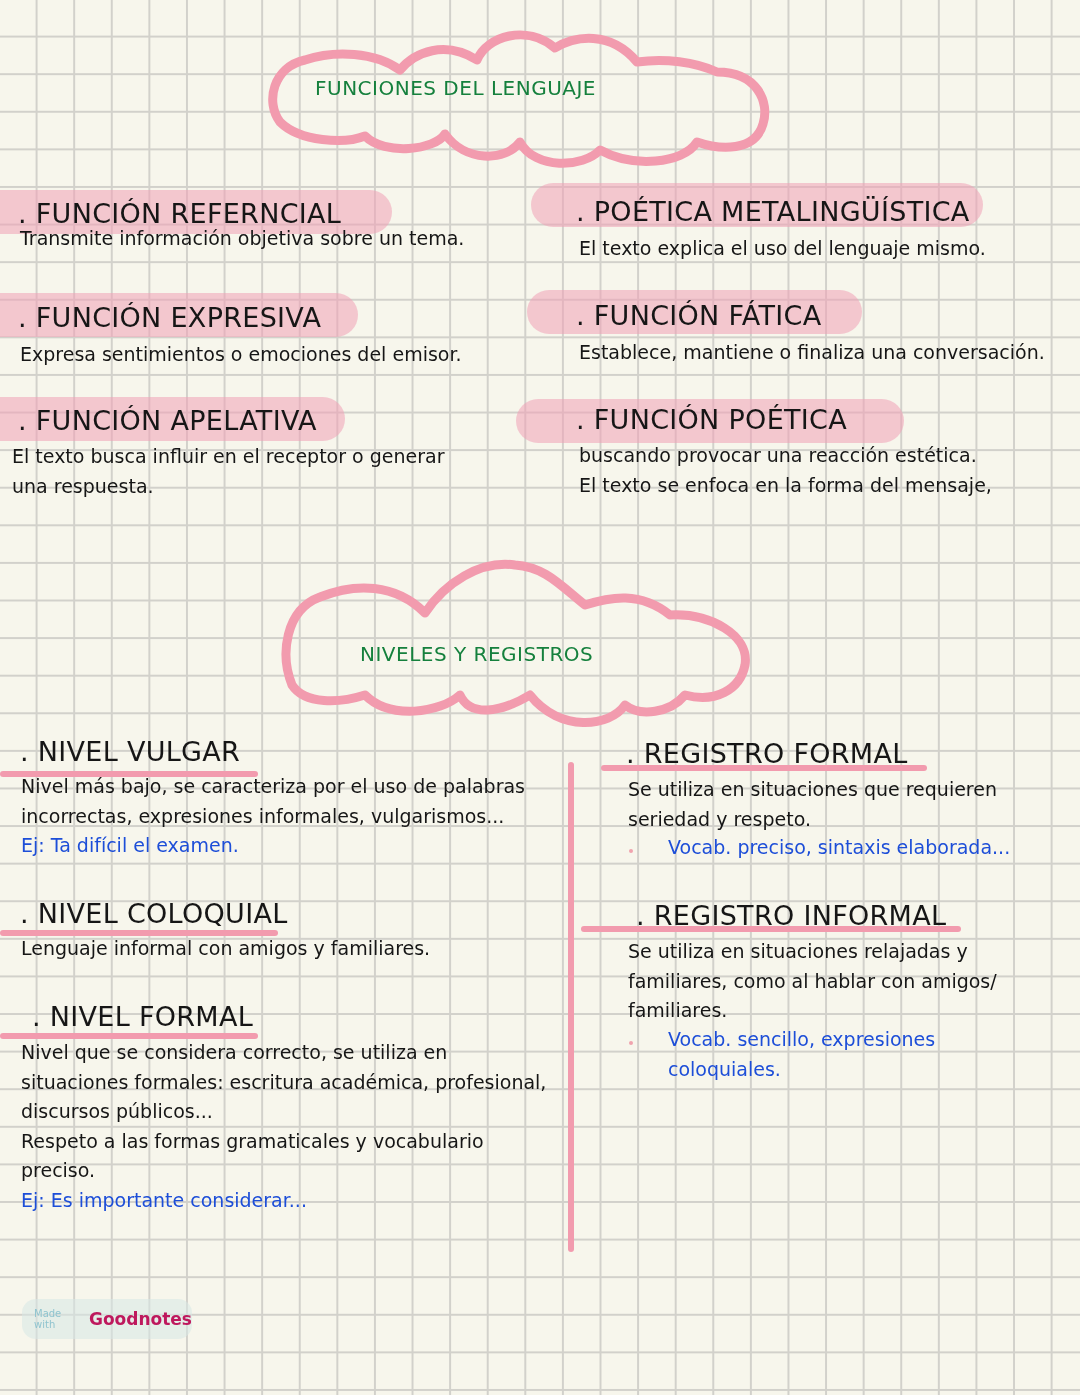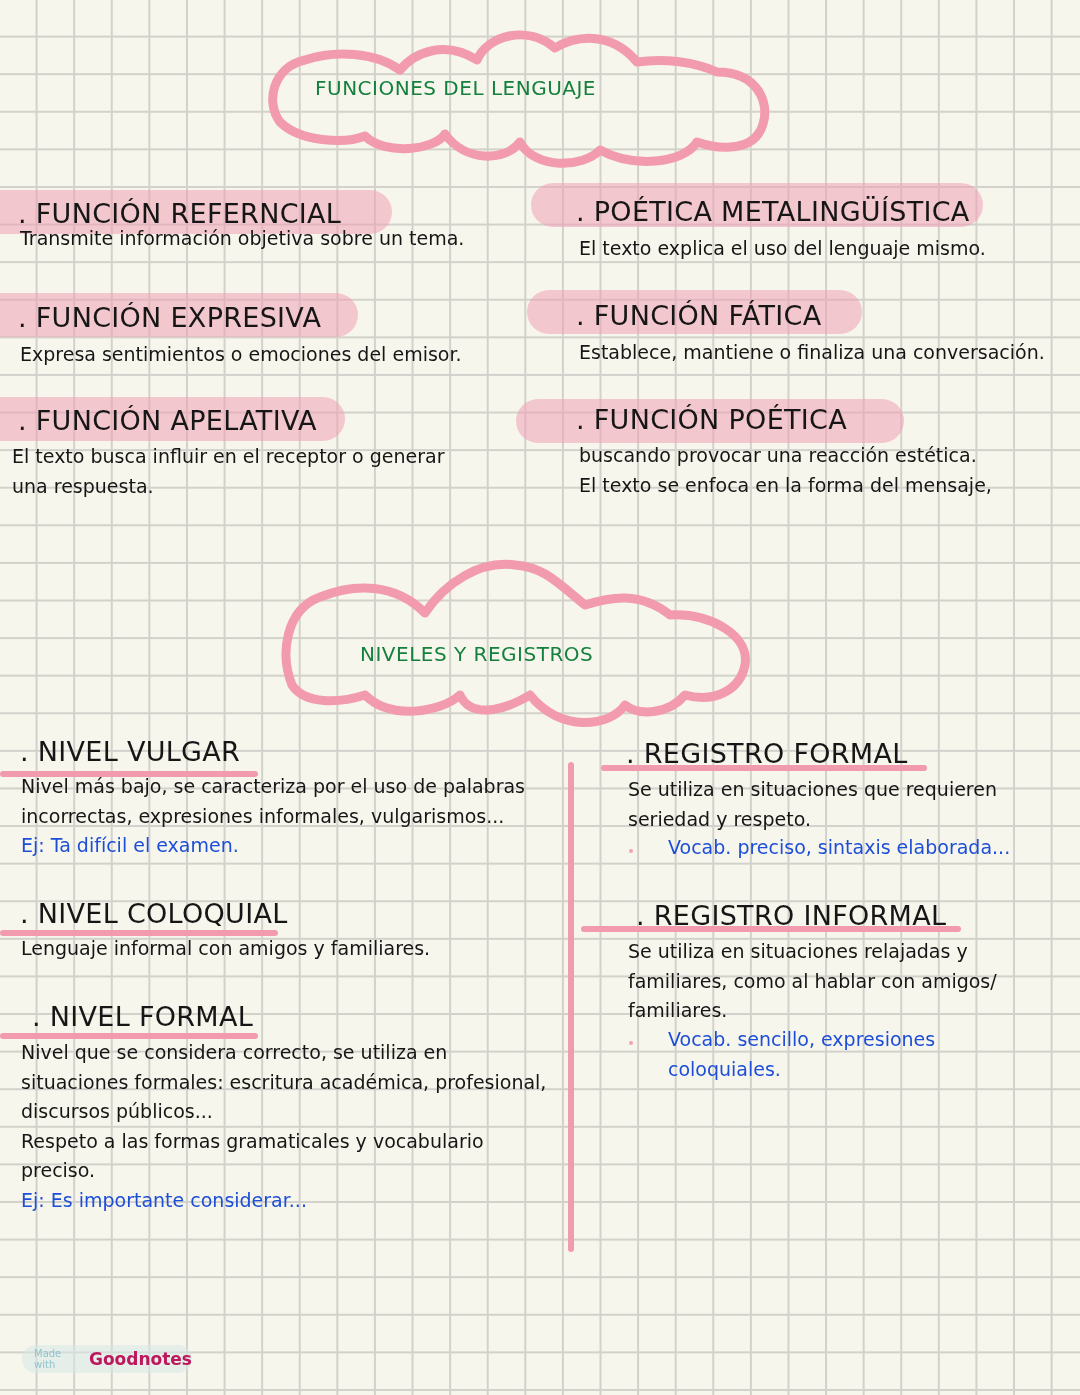--- a/index.html
+++ b/index.html
@@ -36,21 +36,21 @@
   .uline {
     position: absolute; height: 6px; border-radius: 3px; background: #f29bae;
   }
   .vline {
     position: absolute; width: 6px; border-radius: 3px; background: #f29bae;
   }
   .bullet {
     position: absolute; width: 4px; height: 4px; border-radius: 2px; background: #f0a3ae;
   }
   .badge {
-    position: absolute; left: 22px; top: 1345px; width: 170px; height: 28px;
+    position: absolute; left: 22px; top: 1299px; width: 170px; height: 40px;
     border-radius: 14px; background: rgba(215, 232, 230, 0.55);
     display: flex; align-items: center; padding-left: 12px; box-sizing: border-box; justify-content: space-between;
   }
   .badge .small { font-size: 10px; color: #8fc4cf; margin-right: 6px; }
   .badge .brand { font-size: 17px; color: #be185d; font-weight: bold; }
 </style>
 </head>
 <body>
 
 <svg class="cloud" style="left:265px;top:22px;" width="510" height="150" viewBox="0 0 510 150">

